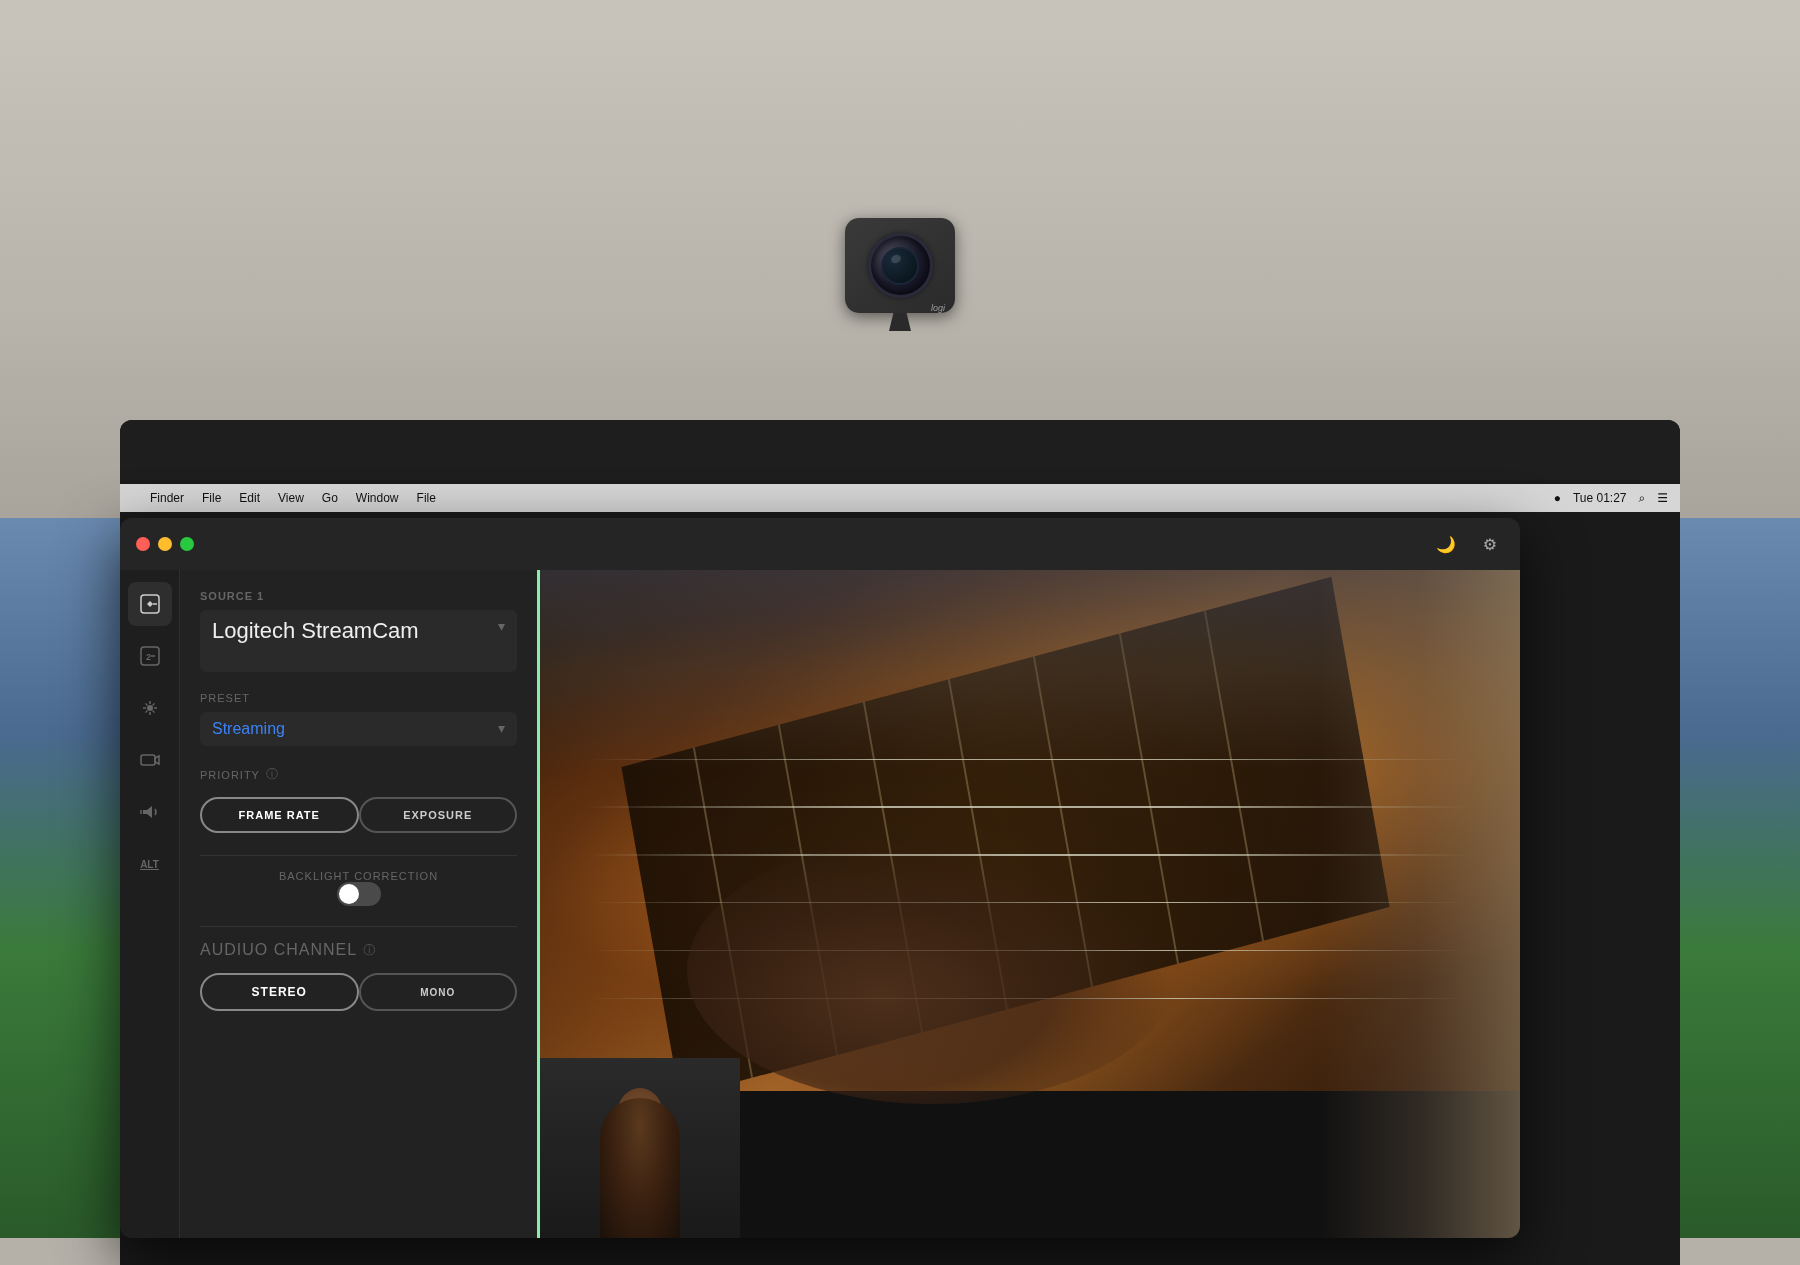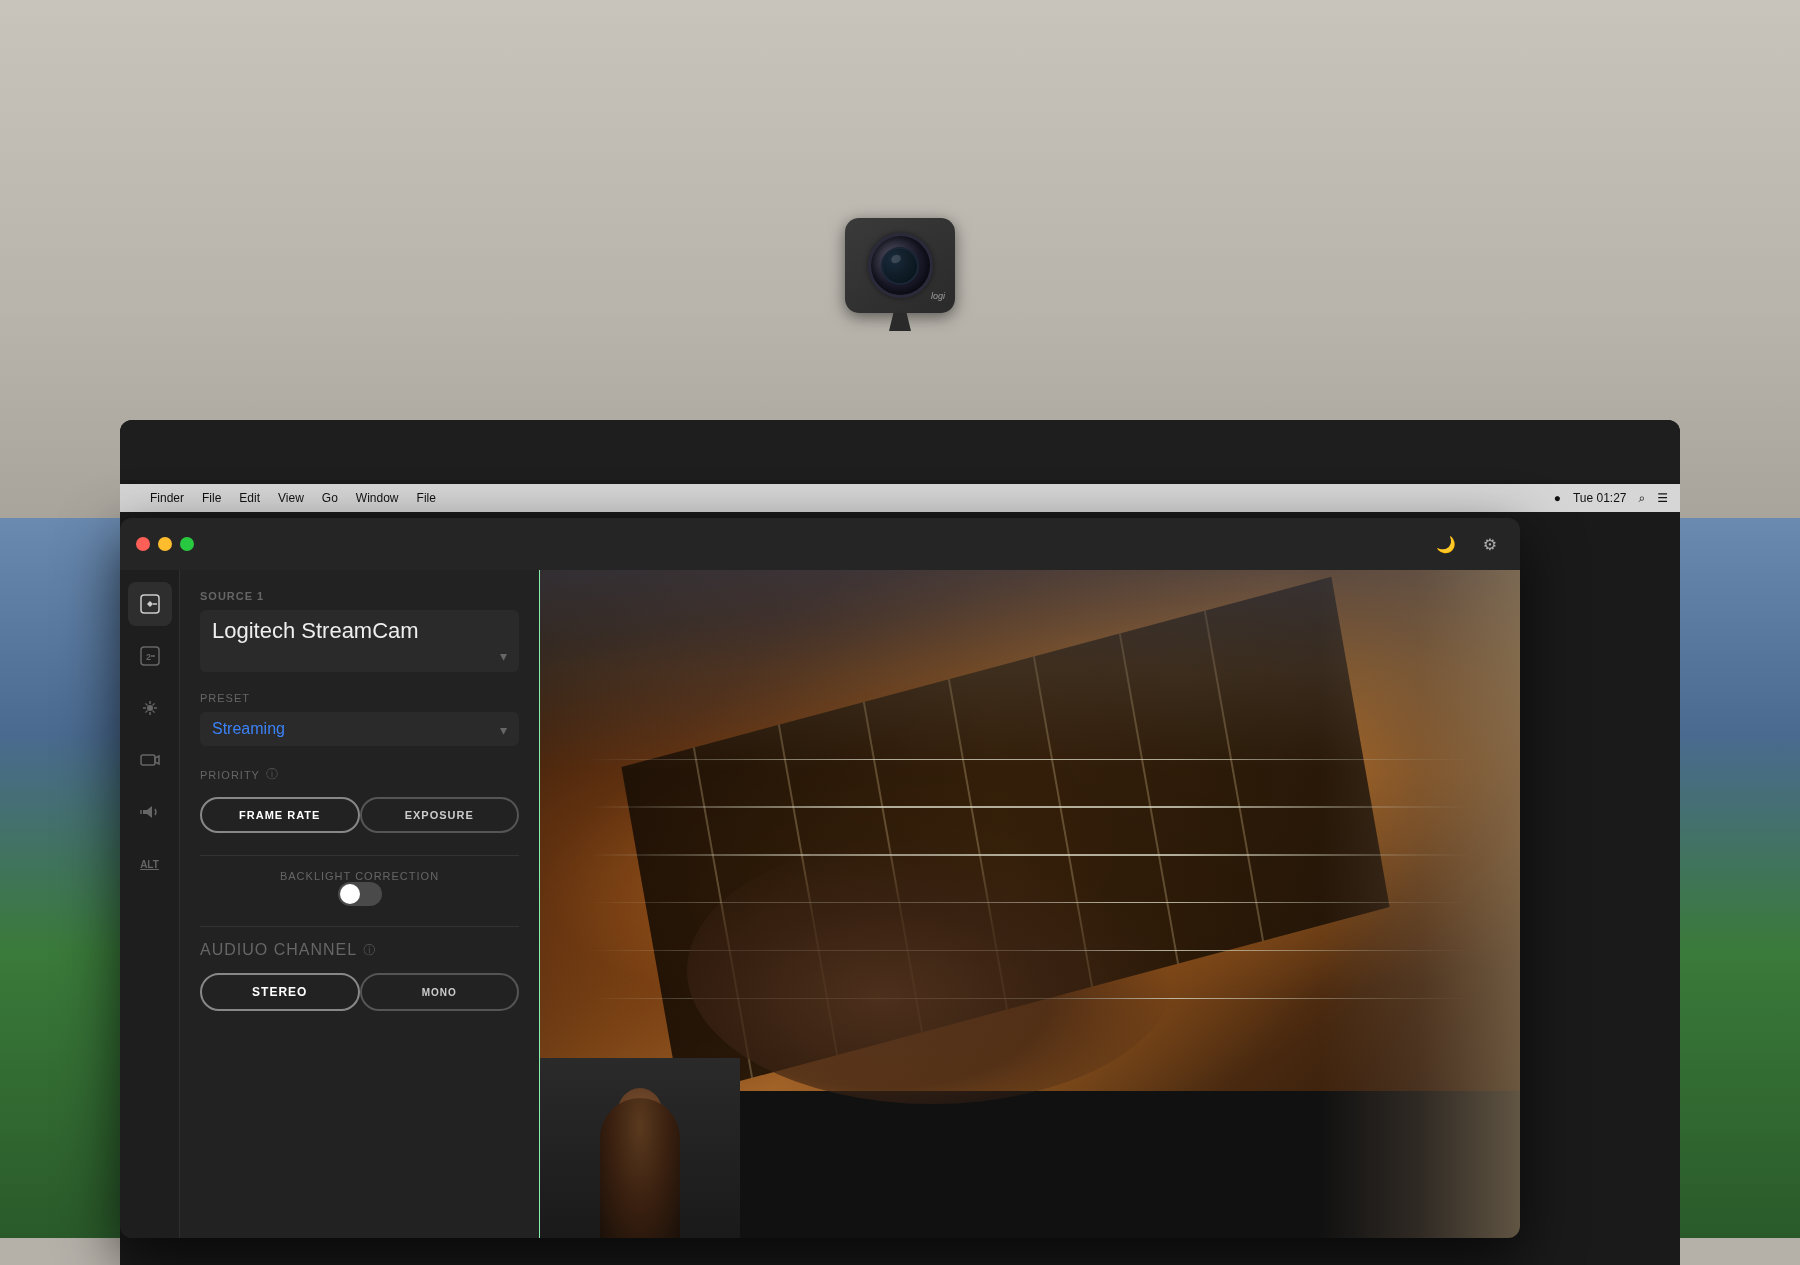--- a/index.html
+++ b/index.html
@@ -91,21 +91,21 @@
       position: absolute;
       top: 6px; left: 8px;
       width: 10px; height: 8px;
       border-radius: 50%;
       background: rgba(255,255,255,0.15);
       transform: rotate(-30deg);
     }
 
     .webcam-logi {
       position: absolute;
-      bottom: 12px;
+      bottom: 0;
       right: 10px;
       color: rgba(255,255,255,0.5);
       font-size: 9px;
       font-style: italic;
       margin-top: 48px;
     }
 
     .webcam-mount {
       width: 22px;
       height: 18px;
@@ -240,42 +240,42 @@
       background: #2e2e2e;
       color: #fff;
     }
 
     
     .controls-panel {
       width: 360px;
       background: #222;
       padding: 20px;
       overflow-y: auto;
-      border-right: 1px solid #86efac;
+      border-right: 3px solid #86efac;
     }
 
     .section-label {
       color: #666;
       font-size: 11px;
       font-weight: 600;
       letter-spacing: 1px;
       text-transform: uppercase;
       margin-bottom: 8px;
     }
 
     .camera-name {
       font-size: 22px;
       font-weight: 500;
       color: #eee;
       margin-bottom: 20px;
     }
 
     .dropdown-row {
       display: flex;
-      align-items: flex-end;
+      align-items: flex-start;
       justify-content: space-between;
       background: #2a2a2a;
       border-radius: 6px;
       padding: 8px 12px;
       margin-bottom: 20px;
     }
 
     .dropdown-value {
       color: #3b82f6;
       font-size: 16px;

